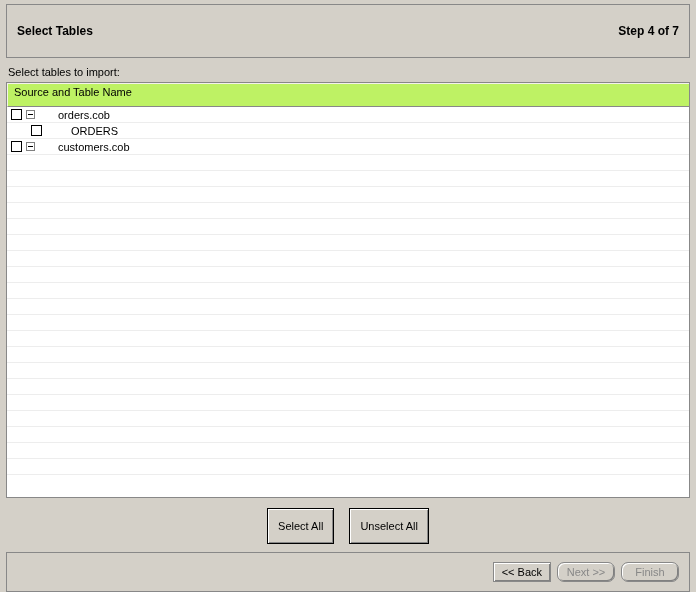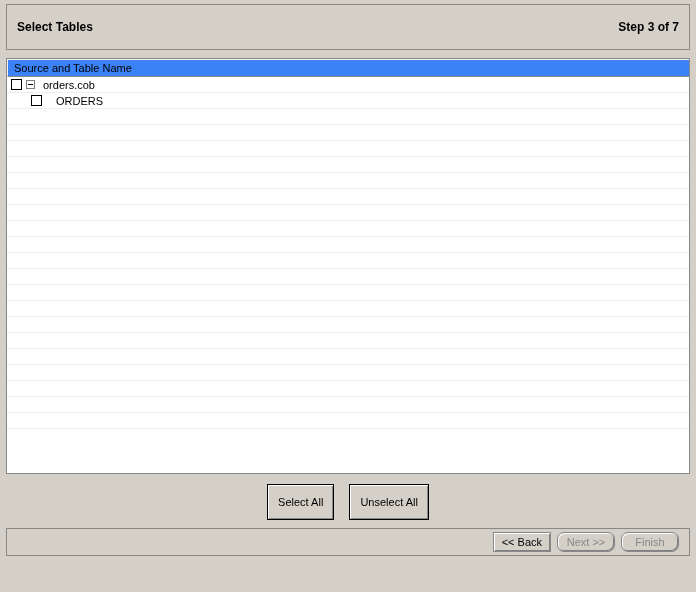--- a/index.html
+++ b/index.html
@@ -16,21 +16,21 @@
   }
   .container {
     padding: 4px 6px;
     background: #d4d0c8;
     width: 696px;
     height: 592px;
   }
   .header-panel {
     border: 1px solid #888;
     background: #d4d0c8;
-    height: 46px;
+    height: 54px;
     display: flex;
     align-items: center;
     justify-content: space-between;
     padding: 0 10px;
     margin-bottom: 8px;
   }
   .header-title {
     font-weight: bold;
     font-size: 12px;
   }
@@ -42,23 +42,23 @@
     margin: 4px 2px 4px 2px;
     font-size: 11px;
   }
   .table-frame {
     border: 1px solid #888;
     background: #fff;
     height: 416px;
     overflow: hidden;
   }
   .table-header {
-    background: #3b82f6;
+    background: #bef264;
     border-bottom: 1px solid #888;
-    height: 18px;
+    height: 24px;
     padding: 2px 6px;
     font-size: 11px;
     border-top: 1px solid #f4f2ec;
     border-left: 1px solid #f4f2ec;
   }
   .table-body {
     position: relative;
   }
   .stripe-row {
     height: 16px;
@@ -91,21 +91,21 @@
     line-height: 1;
   }
   .expander::before {
     content: '';
     display: block;
     width: 5px;
     height: 1px;
     background: #000;
   }
   .tree-label {
-    margin-left: 4px;
+    margin-left: 19px;
     font-size: 11px;
     text-align: center;
   }
   .indent {
     display: inline-block;
     width: 20px;
     flex-shrink: 0;
   }
   .select-buttons {
     text-align: center;
@@ -118,21 +118,21 @@
     padding: 11px 10px;
     font-family: inherit;
     font-size: 11px;
     cursor: pointer;
     min-width: 64px;
   }
   .btn + .btn { margin-left: 12px; }
   .footer-panel {
     border: 1px solid #888;
     background: #d4d0c8;
-    height: 28px;
+    height: 40px;
     display: flex;
     align-items: center;
     justify-content: flex-end;
     padding: 0 10px;
     gap: 6px;
   }
   .nav-btn {
     background: #d4d0c8;
     border: 1px solid #888;
     box-shadow: inset 1px 1px 0 #fff, inset -1px -1px 0 #808080;
@@ -148,39 +148,45 @@
     border-radius: 7px;
   }
 </style>
 </head>
 <body>
 
 <div class="container">
 
   <div class="header-panel">
     <span class="header-title">Select Tables</span>
-    <span class="header-step">Step 3 of 7</span>
-  </div>
-
+    <span class="header-step">Step 4 of 7</span>
+  </div>
+
+  <div class="instruction">Select tables to import:</div>
 
   <div class="table-frame">
     <div class="table-header">Source and Table Name</div>
     <div class="table-body" id="tree-body">
 
     <div class="stripe-row">
           <span class="cbox"></span>
           <span class="expander"></span>
           <span class="tree-label">orders.cob</span>
         </div>
         <div class="stripe-row">
           <span class="indent"></span>
           <span class="cbox"></span>
           <span style="width: 10px; display: inline-block;"></span>
           <span class="tree-label">ORDERS</span>
         </div>
+        <div class="stripe-row">
+          <span class="cbox"></span>
+          <span class="expander"></span>
+          <span class="tree-label">customers.cob</span>
+        </div>
         <div class="stripe-row"></div>
         <div class="stripe-row"></div>
         <div class="stripe-row"></div>
         <div class="stripe-row"></div>
         <div class="stripe-row"></div>
         <div class="stripe-row"></div>
         <div class="stripe-row"></div>
         <div class="stripe-row"></div>
         <div class="stripe-row"></div>
         <div class="stripe-row"></div>

